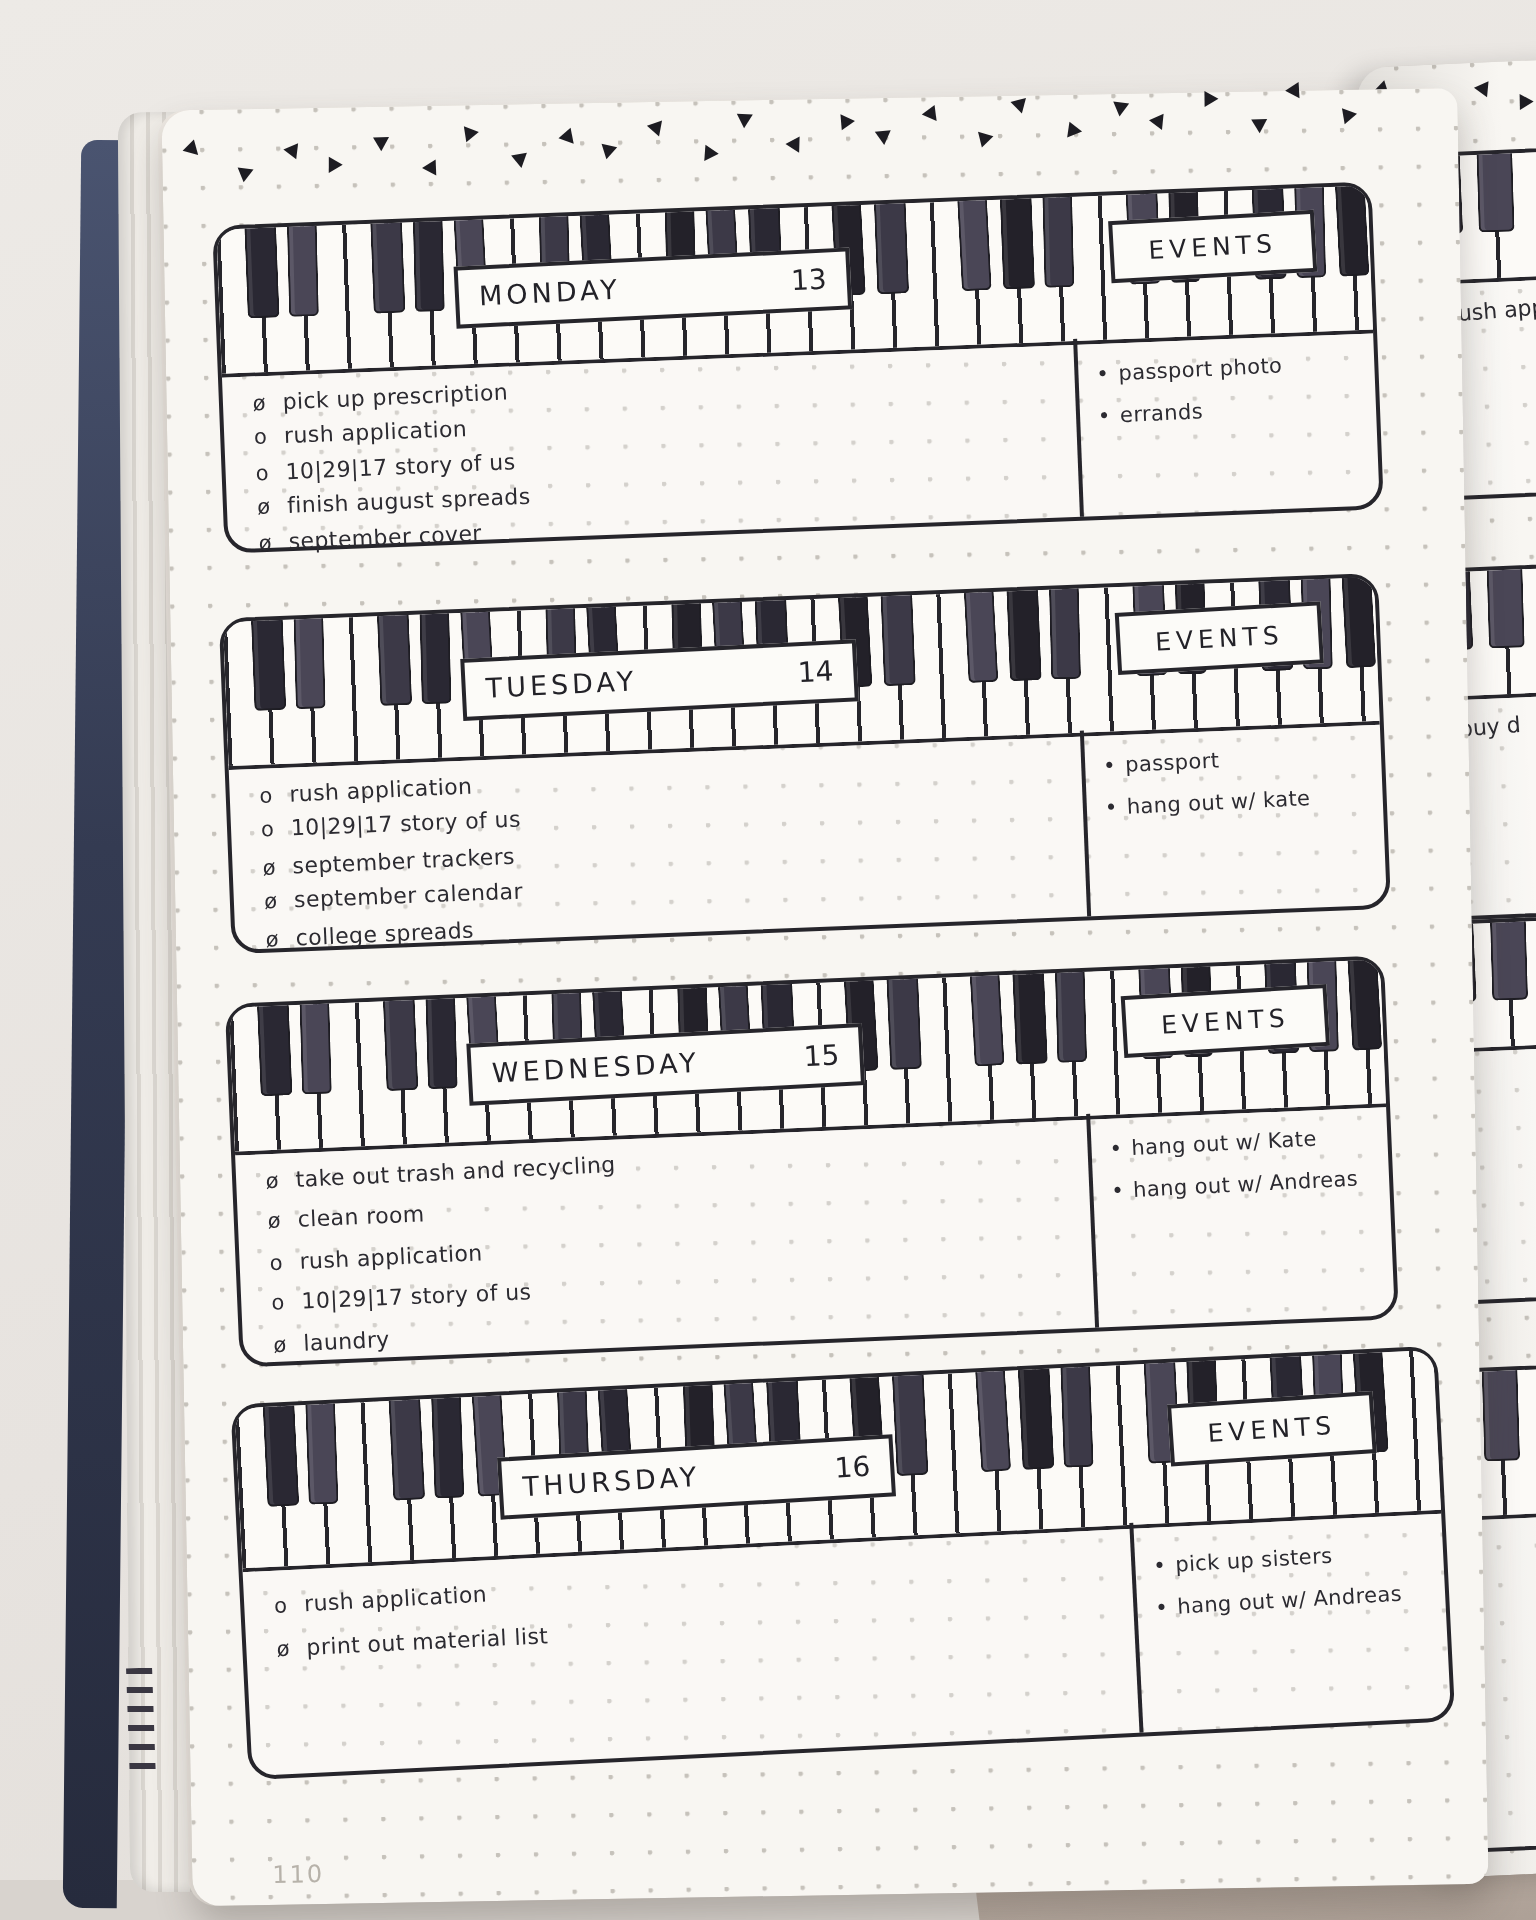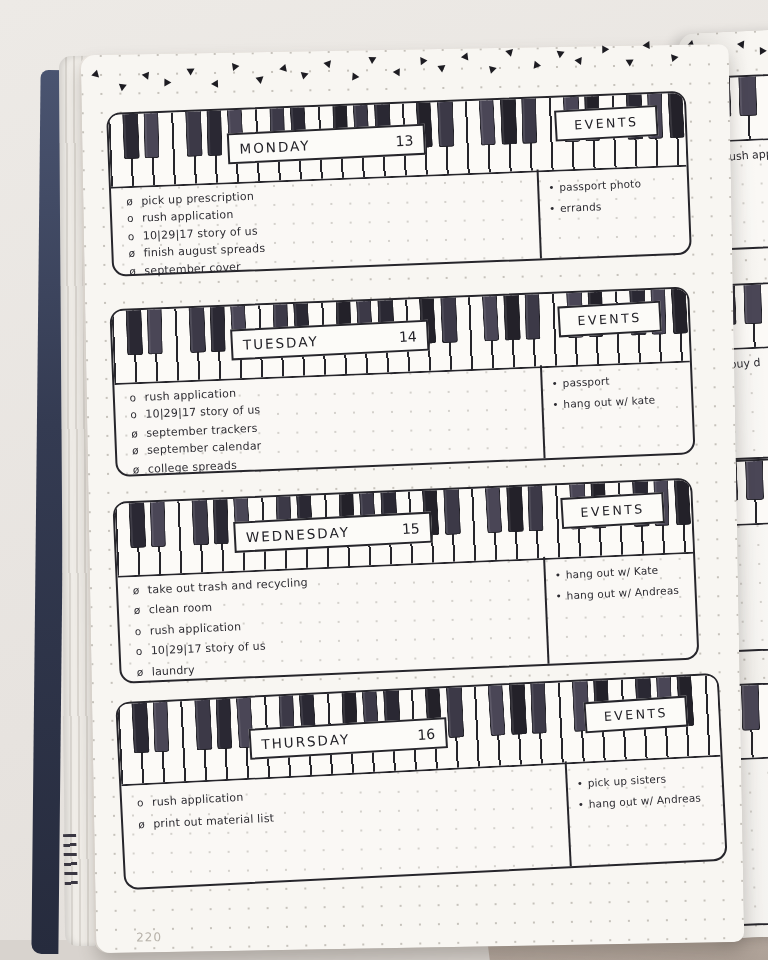--- a/index.html
+++ b/index.html
@@ -372,15 +372,15 @@
     <div class="tasks">
             <div class="task-line"><span class="bullet">o</span><span>rush application</span></div>
             <div class="task-line"><span class="bullet">ø</span><span>print out material list</span></div>
           </div>
     <div class="events">
             <div class="event-line"><span class="bullet">•</span><span>pick up sisters</span></div>
             <div class="event-line"><span class="bullet">•</span><span>hang out w/ Andreas</span></div>
           </div>
   </section>
 </div>
-    <div class="page-num">220</div>
+    <div class="page-num">110</div>
   </div>
 </div>
 
 </body></html>

